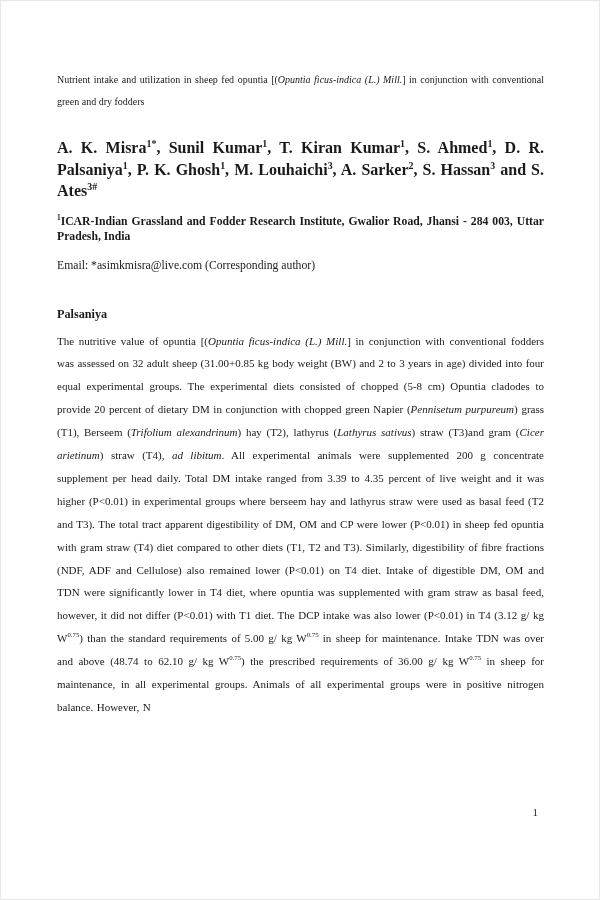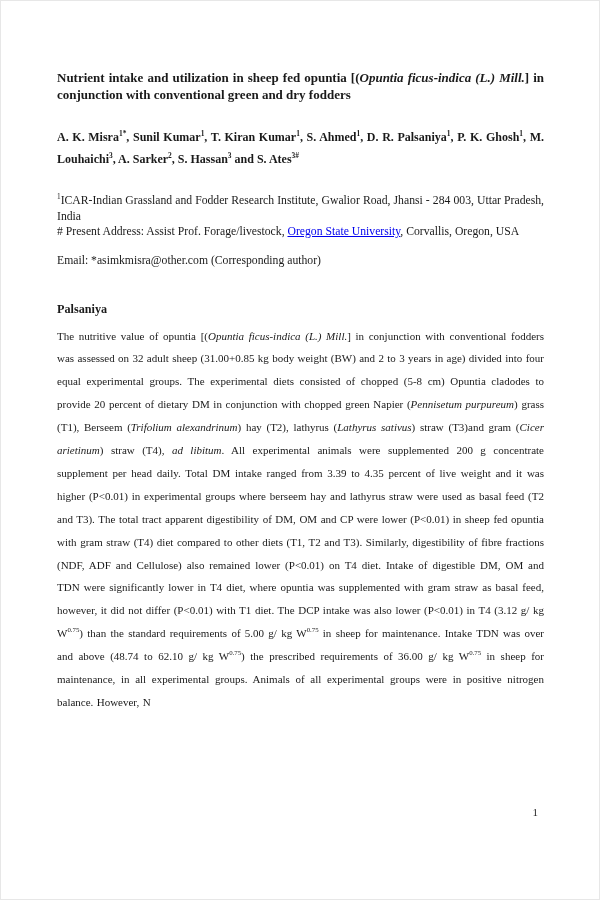--- a/index.html
+++ b/index.html
@@ -14,34 +14,35 @@
     box-sizing: border-box;
     background: #ffffff;
     box-shadow: inset 0 0 0 1px #e7e7e7;
     padding: 69px 56px 0 57px;
     font-family: "Liberation Serif", serif;
     color: #1a1a1a;
     overflow: hidden;
   }
   .title {
     margin: 0;
-    font-size: 13px;
-    font-weight: bold;
-    line-height: 17px;
+    font-size: 10px;
+    font-weight: normal;
+    line-height: 22px;
     text-align: justify;
   }
   .authors {
     margin: 24px 0 0 0;
-    font-size: 12px;
+    font-size: 16px;
     font-weight: bold;
     line-height: 21.5px;
     text-align: justify;
   }
   .affiliations {
-    margin-top: 23px;
+    margin-top: 12px;
+    font-weight: bold;
   }
   .affiliations p {
     margin: 0;
     font-size: 11.7px;
     line-height: 15.5px;
     text-align: justify;
   }
   .email {
     margin: 13px 0 0 0;
     font-size: 11.7px;
@@ -80,24 +81,23 @@
 <body>
 
 <div class="page">
 
   <h1 class="title"><span>Nutrient intake and utilization in sheep fed opuntia [(</span><i>Opuntia ficus-indica (L.) Mill.</i><span>] in conjunction with conventional green and dry fodders</span></h1>
 
   <p class="authors"><span>A. K. Misra</span><sup>1*</sup><span>, Sunil Kumar</span><sup>1</sup><span>, T. Kiran Kumar</span><sup>1</sup><span>, S. Ahmed</span><sup>1</sup><span>, D. R. Palsaniya</span><sup>1</sup><span>, P. K. Ghosh</span><sup>1</sup><span>, M. Louhaichi</span><sup>3</sup><span>, A. Sarker</span><sup>2</sup><span>, S. Hassan</span><sup>3</sup><span> and S. Ates</span><sup>3#</sup></p>
 
   <div class="affiliations">
     <p><sup>1</sup><span>ICAR-Indian Grassland and Fodder Research Institute, Gwalior Road, Jhansi - 284 003, Uttar Pradesh, India</span></p>
-    <p><span># Present Address: Assist Prof. Forage/livestock, </span><a href="#" class="doc-link" style="color: rgb(0, 0, 238);">Oregon State University</a><span>, Corvallis, Oregon, USA</span></p>
   </div>
 
-  <p class="email"><span>Email: *asimkmisra@other.com (Corresponding author)</span></p>
+  <p class="email"><span>Email: *asimkmisra@live.com (Corresponding author)</span></p>
 
   <h2 class="abstract-heading">Palsaniya</h2>
 
   <p class="abstract-body"><span>The nutritive value of opuntia [(</span><i>Opuntia ficus-indica (L.) Mill.</i><span>] in conjunction with conventional fodders was assessed on 32 adult sheep (31.00+0.85 kg body weight (BW) and 2 to 3 years in age) divided into four equal experimental groups. The experimental diets consisted of chopped (5-8 cm) Opuntia cladodes to provide 20 percent of dietary DM in conjunction with chopped green Napier (</span><i>Pennisetum purpureum</i><span>) grass (T1), Berseem (</span><i>Trifolium alexandrinum</i><span>) hay (T2), lathyrus (</span><i>Lathyrus sativus</i><span>) straw (T3)and gram (</span><i>Cicer arietinum</i><span>) straw (T4), </span><i>ad libitum</i><span>. All experimental animals were supplemented 200 g concentrate supplement per head daily.  Total DM intake ranged from 3.39 to 4.35 percent of live weight and it was higher (P&lt;0.01) in experimental groups where berseem hay and lathyrus straw were used as basal feed (T2 and T3). The total tract apparent digestibility of DM, OM and CP were lower (P&lt;0.01) in sheep fed opuntia with gram straw (T4) diet compared to other diets (T1, T2 and T3). Similarly, digestibility of fibre fractions (NDF, ADF and Cellulose) also remained lower (P&lt;0.01) on T4 diet. Intake of digestible DM, OM and TDN were significantly lower in T4 diet, where opuntia was supplemented with gram straw as basal feed, however, it did not differ (P&lt;0.01) with T1 diet.   The DCP intake was also lower (P&lt;0.01) in T4 (3.12 g/ kg W</span><sup>0.75</sup><span>) than the standard requirements of 5.00 g/ kg W</span><sup>0.75</sup><span> in sheep for maintenance.  Intake TDN was over and above (48.74 to 62.10 g/ kg W</span><sup>0.75</sup><span>) the prescribed requirements of 36.00 g/ kg W</span><sup>0.75</sup><span> in sheep for maintenance, in all experimental groups. Animals of all experimental groups were in positive nitrogen balance. However, N</span></p>
 
   <div class="page-number">1</div>
 
 </div>
 
 </body></html>

